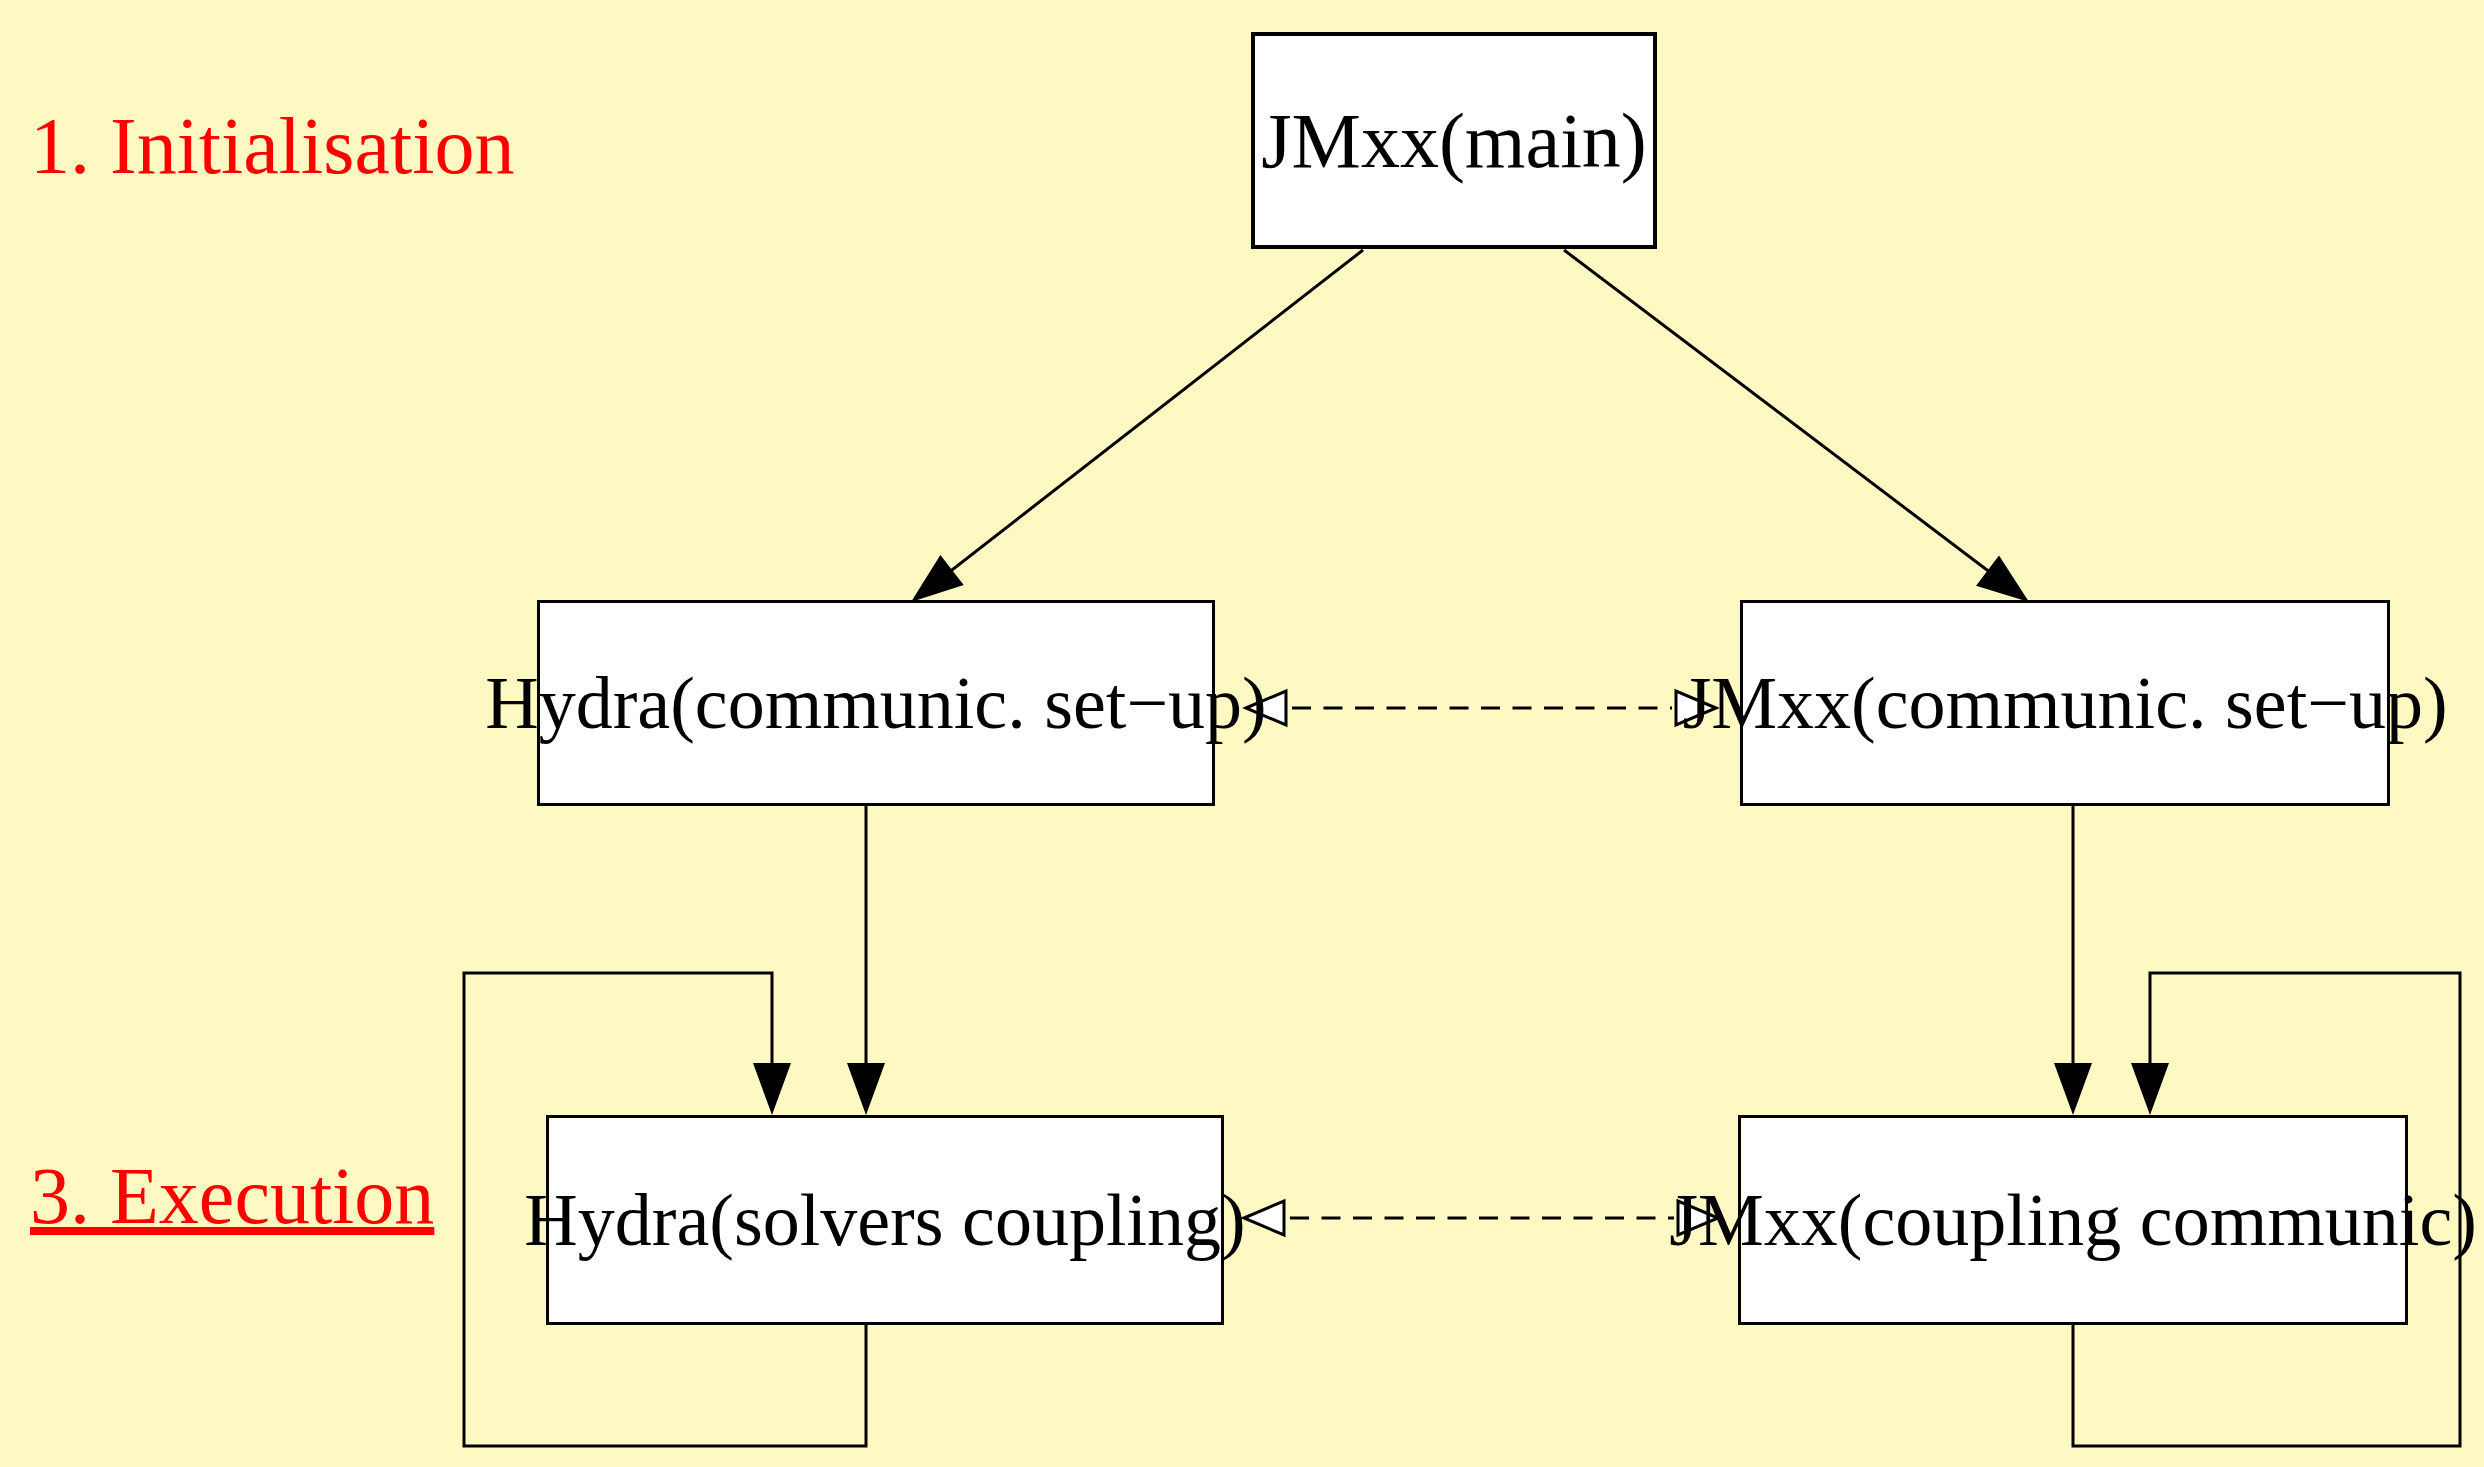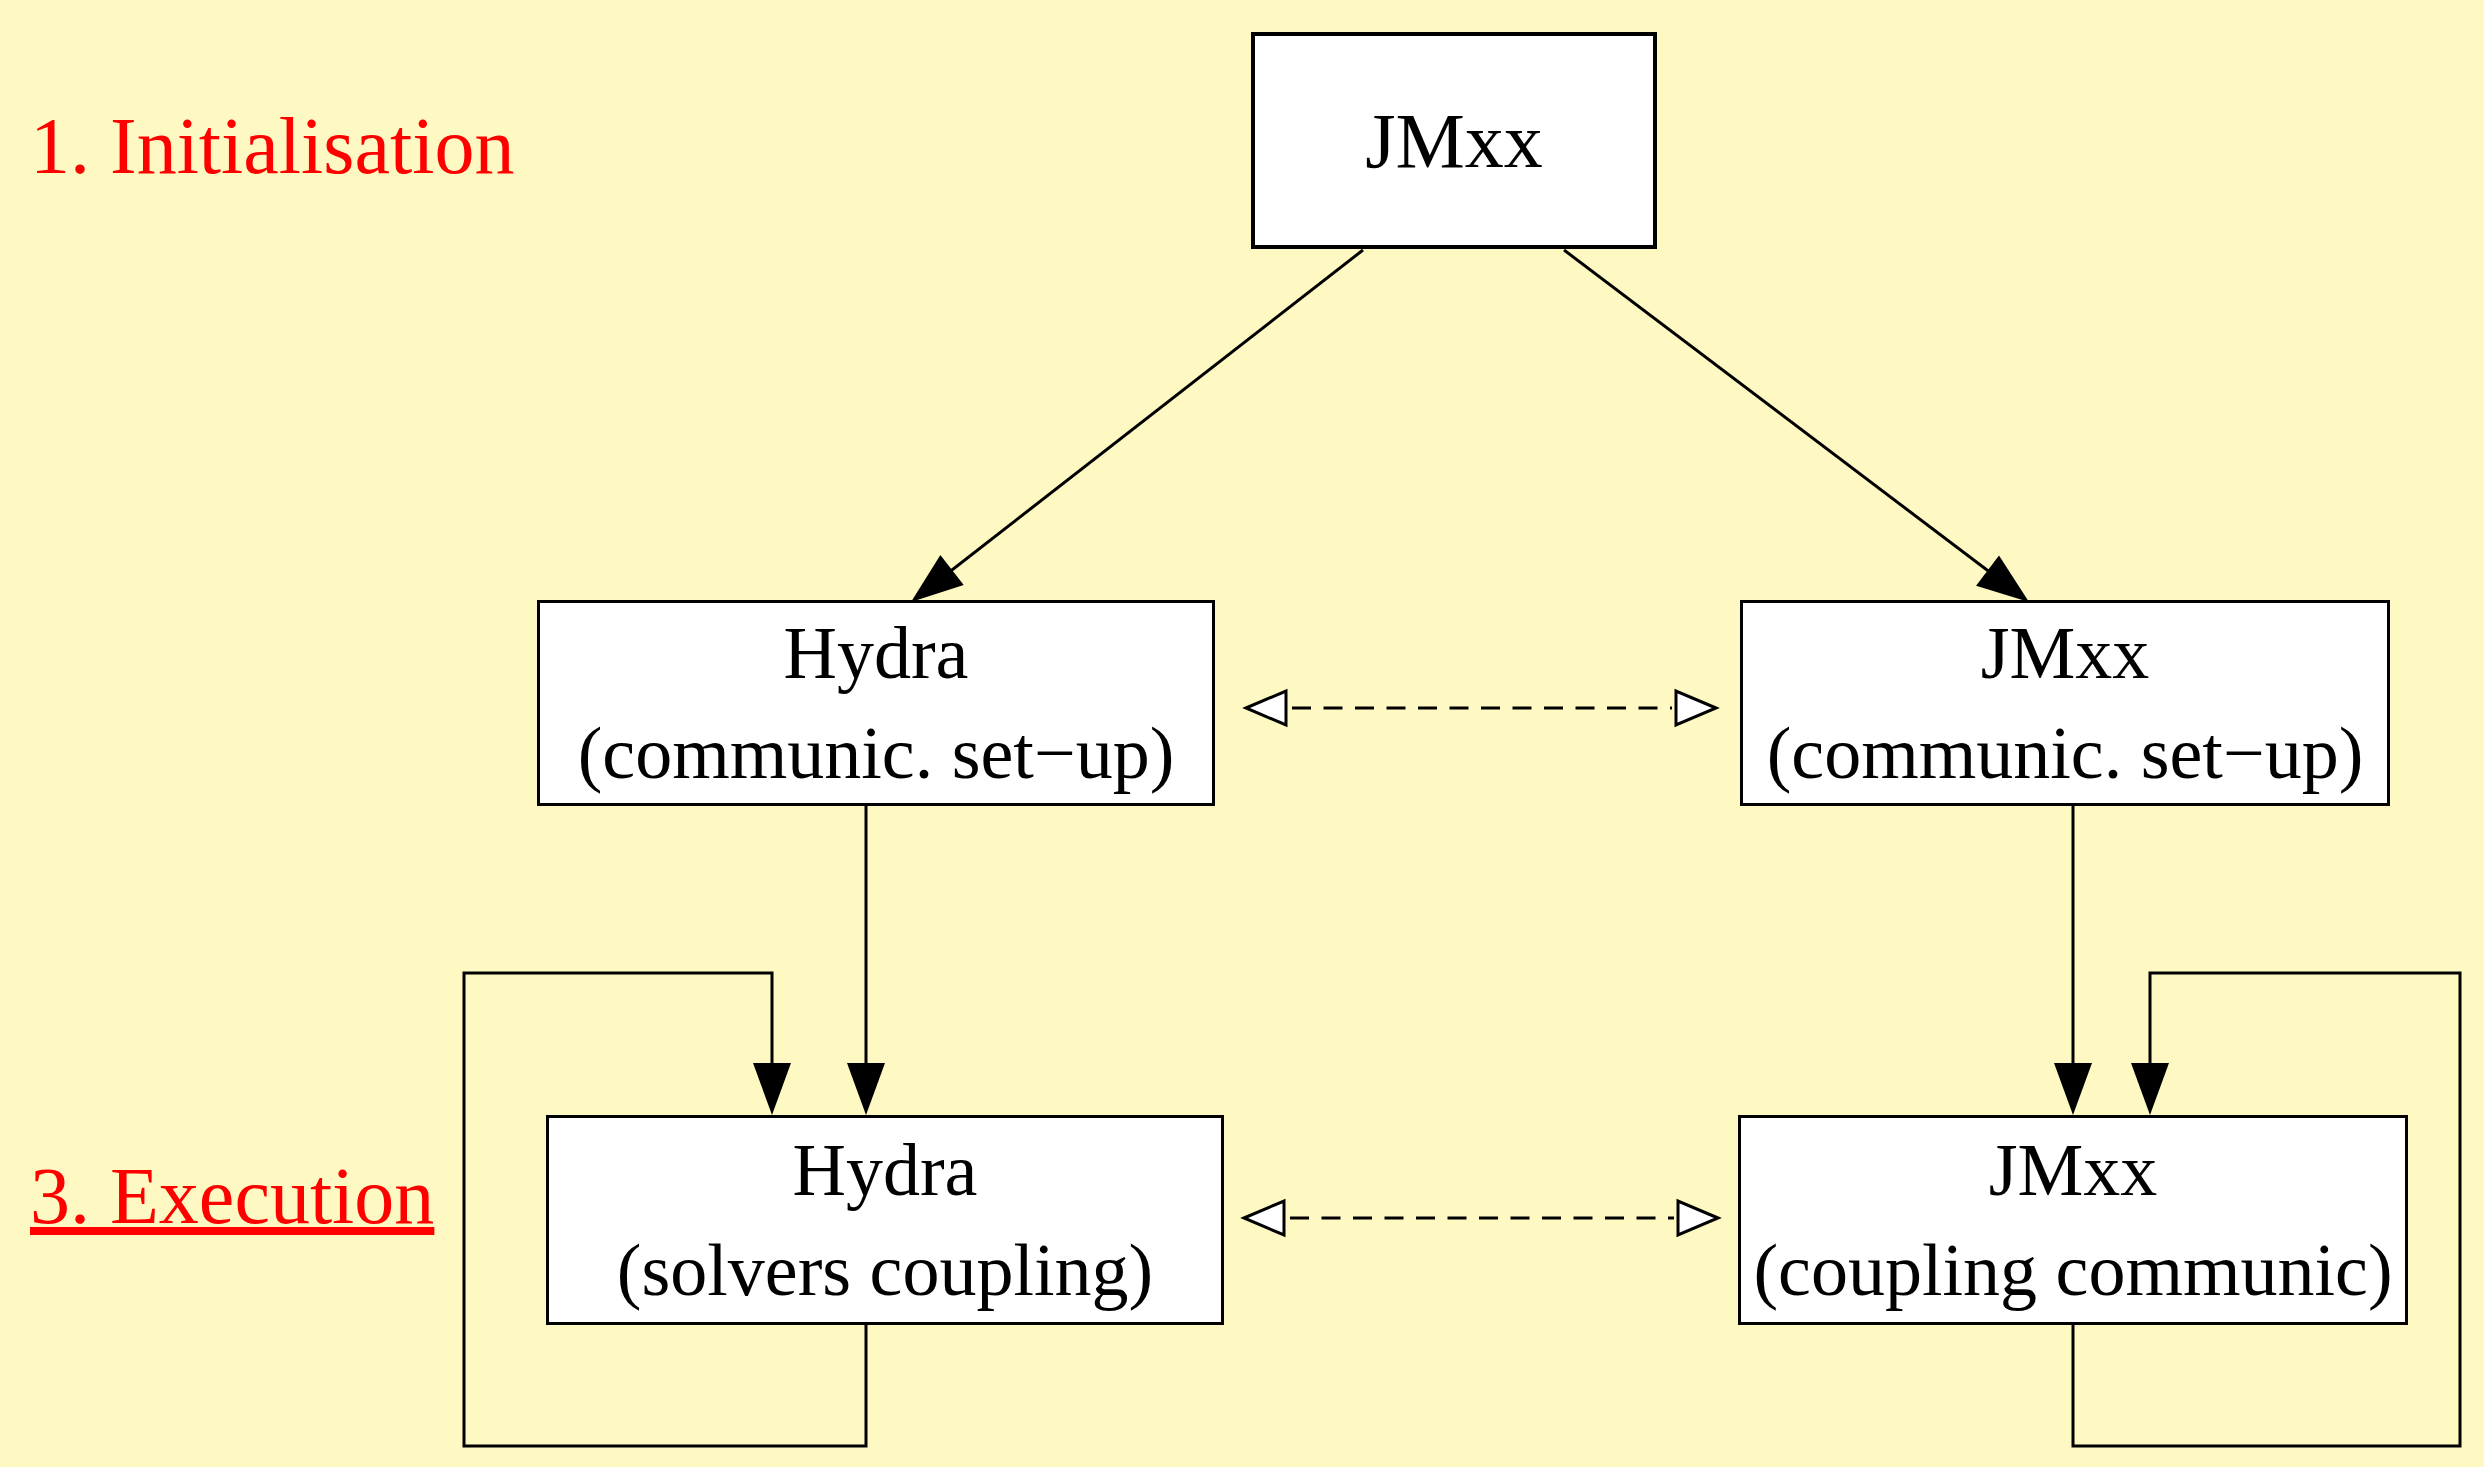--- a/index.html
+++ b/index.html
@@ -42,21 +42,21 @@
     stroke: #000000;
     stroke-width: 3;
     stroke-linejoin: miter;
   }
   .node {
     position: absolute;
     box-sizing: border-box;
     border: 3px solid #000000;
     background: #ffffff;
     display: flex;
-    flex-direction: column;
+    flex-direction: row;
     align-items: center;
     justify-content: center;
     text-align: center;
     color: #000000;
     font-size: 74px;
     line-height: 100px;
     white-space: nowrap;
   }
   .node-main {
     left: 1251px; top: 32px; width: 406px; height: 217px;
@@ -126,20 +126,21 @@
       <polygon class="head-open" points="0,0 40,-17 40,17" transform="translate(1244,1218)"></polygon>
       <polygon class="head-open" points="0,0 -40,-17 -40,17" transform="translate(1718,1218)"></polygon>
     </g>
   </svg>
 
   <div class="stage stage-1">1. Initialisation</div>
   <div class="stage stage-3">3. Execution</div>
 
   <div class="node node-main">
     <div>JMxx</div>
+    <div>(main)</div>
   </div>
 
   <div class="node node-hydra-setup">
     <div>Hydra</div>
     <div>(communic. set−up)</div>
   </div>
 
   <div class="node node-jmxx-setup">
     <div>JMxx</div>
     <div>(communic. set−up)</div>

